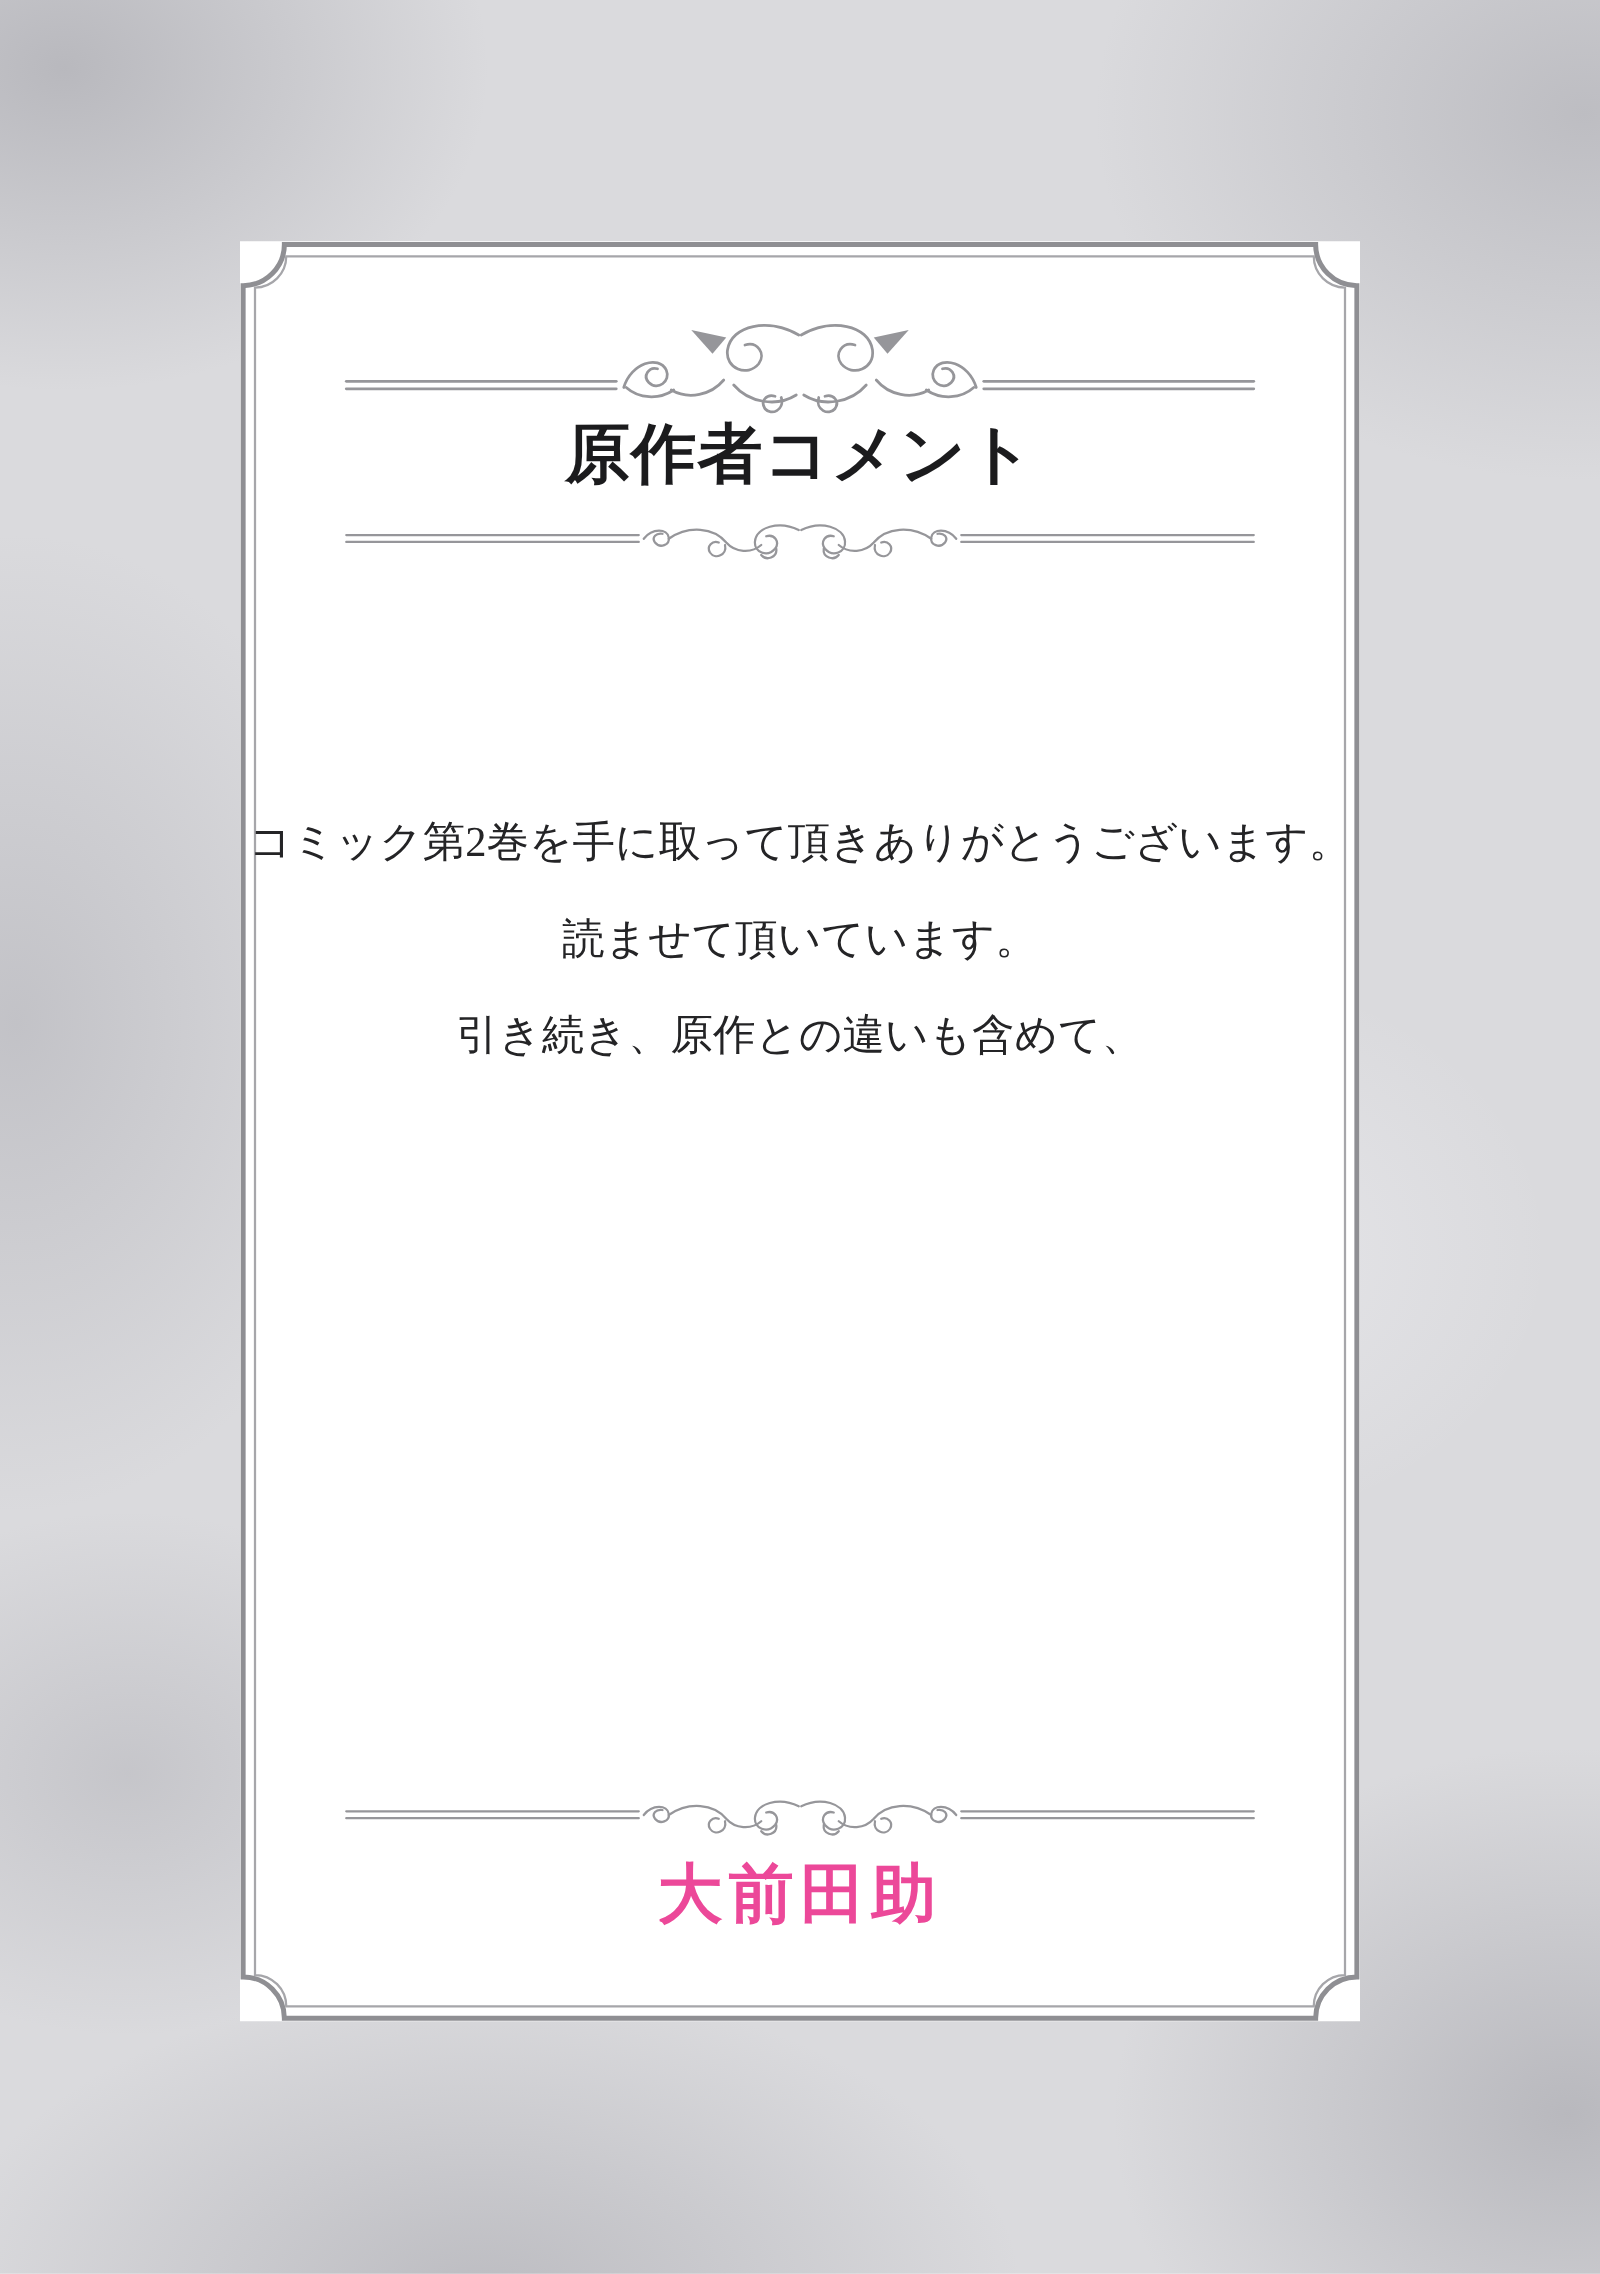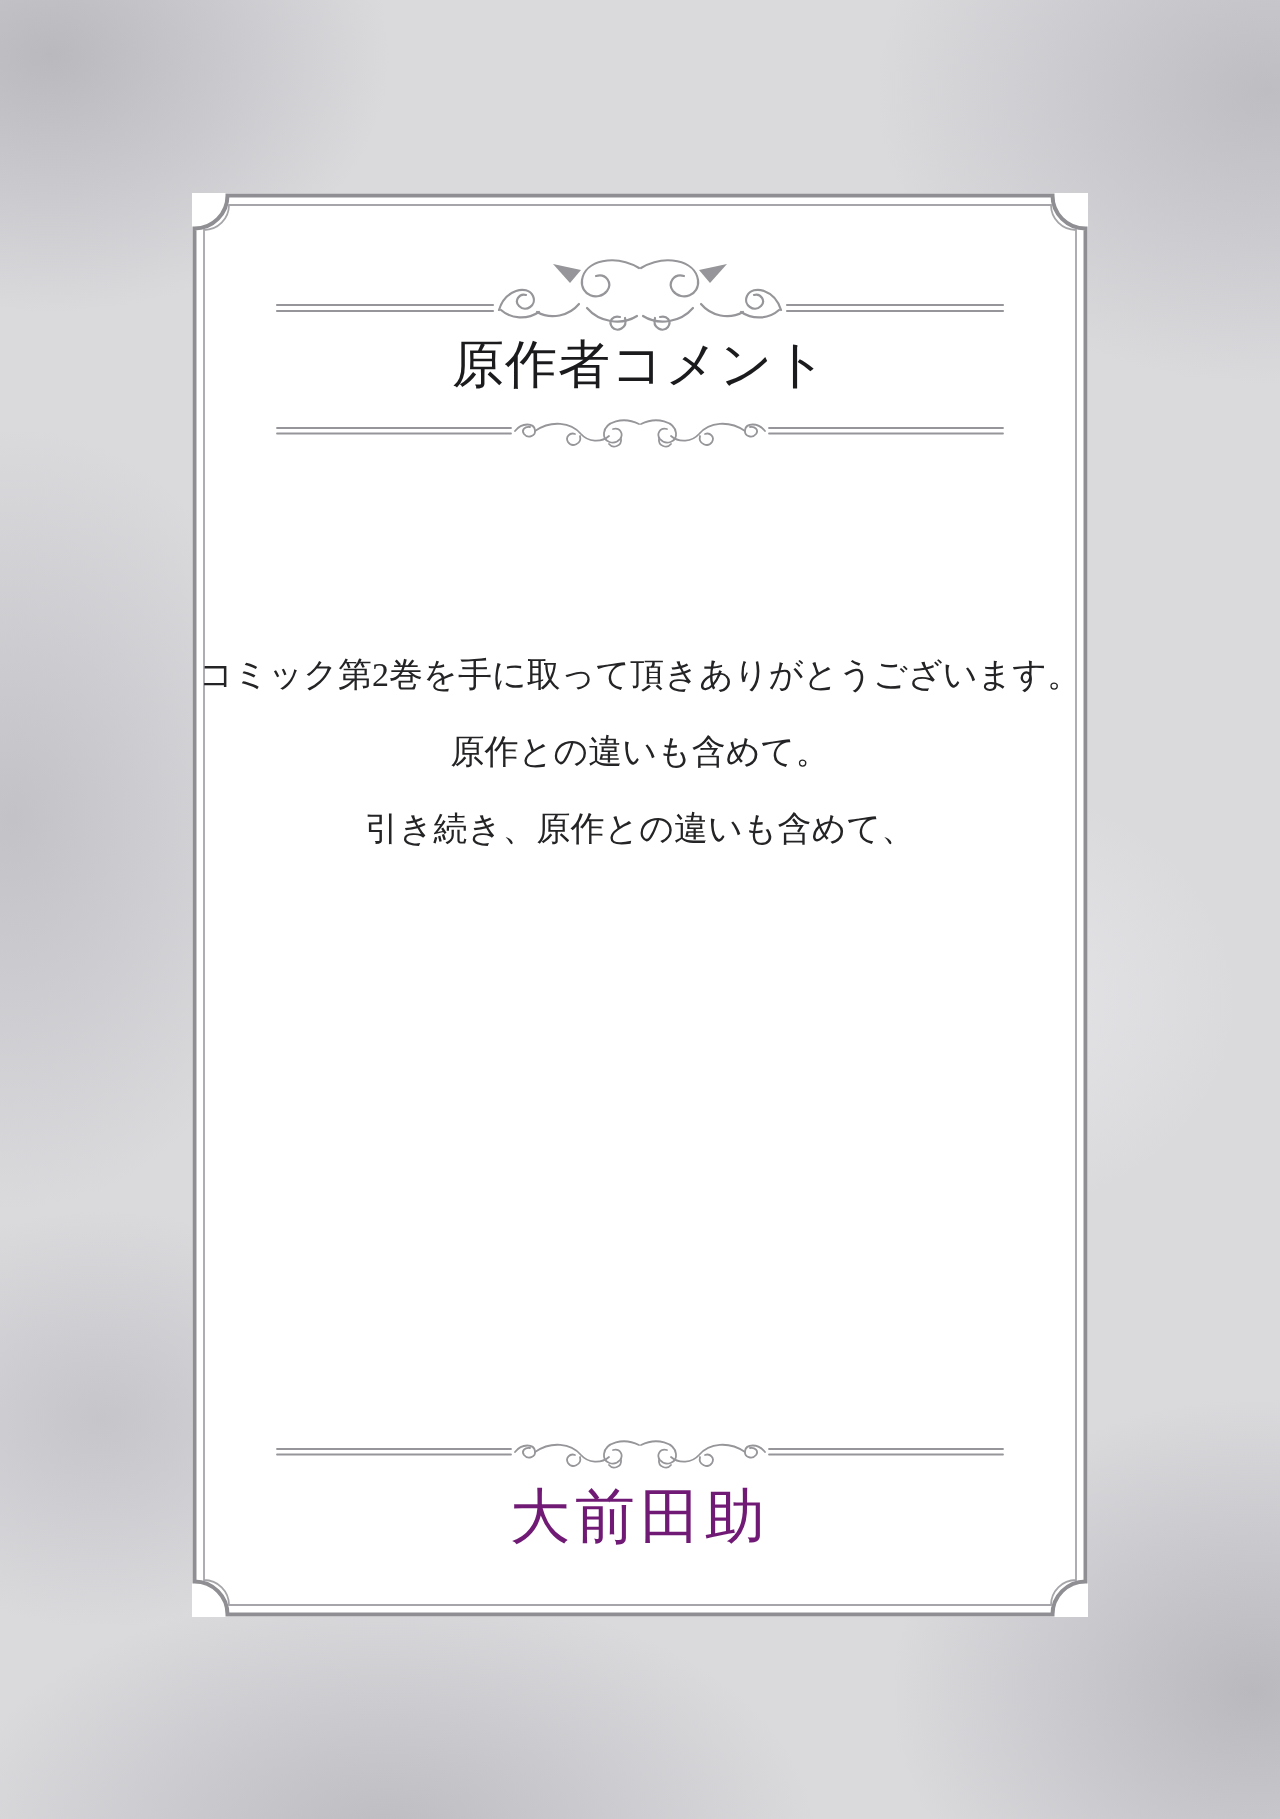--- a/index.html
+++ b/index.html
@@ -26,32 +26,32 @@
   }
   .frame{position:absolute;left:0;top:0;}
   .content{position:absolute;left:0;top:0;width:896px;height:1424px;text-align:center;}
   .orn{position:absolute;left:0;width:896px;}
   .orn svg{display:block;margin:0 auto;}
   .orn-top{top:61px;}
   .orn-under-title{top:221px;}
   .orn-bottom{top:1242px;}
   .title{
     position:absolute;left:0;top:144px;width:896px;margin:0;
-    font-size:52px;line-height:56px;font-weight:400;
+    font-size:52px;line-height:56px;font-weight:700;
     color:#1b1b1d;letter-spacing:1px;
   }
   .bodytext{
     position:absolute;left:0;top:443px;width:896px;
     font-size:34px;line-height:77px;color:#242426;
   }
   .bline{height:77px;white-space:nowrap;}
   .author{
     position:absolute;left:0;top:1294px;width:896px;
-    font-size:60px;line-height:60px;font-weight:400;
-    color:#701a75;letter-spacing:5px;
+    font-size:52px;line-height:60px;font-weight:700;
+    color:#ec4899;letter-spacing:5px;
   }
 </style>
 </head>
 <body>
 
 <div class="page">
 
   <svg width="0" height="0" style="position:absolute" aria-hidden="true">
     <defs>
       <g id="orn-lg-half" fill="none" stroke="#96969a" stroke-width="2.2" stroke-linecap="round">
@@ -97,21 +97,21 @@
 
       <div class="orn orn-under-title">
         <svg width="730" height="36" viewBox="0 0 730 36">
           <use href="#orn-sm-half"></use>
           <use href="#orn-sm-half" transform="translate(730,0) scale(-1,1)"></use>
         </svg>
       </div>
 
       <div class="bodytext">
         <div class="bline">コミック第2巻を手に取って頂きありがとうございます。</div>
-        <div class="bline">原作との違いも含めて。</div>
+        <div class="bline">読ませて頂いています。</div>
         <div class="bline">引き続き、原作との違いも含めて、</div>
       </div>
 
       <div class="orn orn-bottom">
         <svg width="730" height="36" viewBox="0 0 730 36">
           <use href="#orn-sm-half"></use>
           <use href="#orn-sm-half" transform="translate(730,0) scale(-1,1)"></use>
         </svg>
       </div>
 

